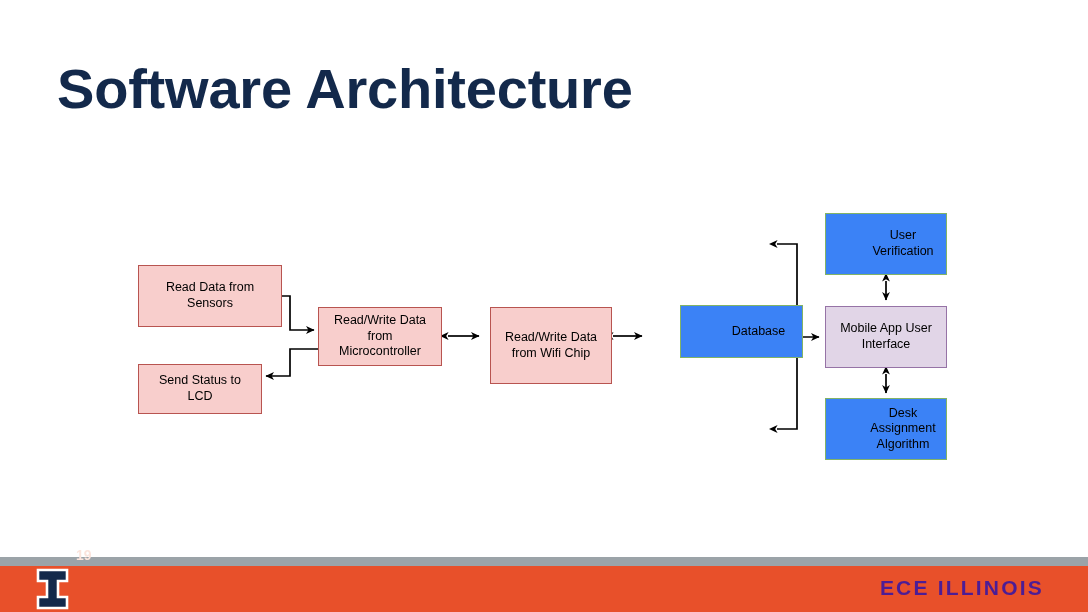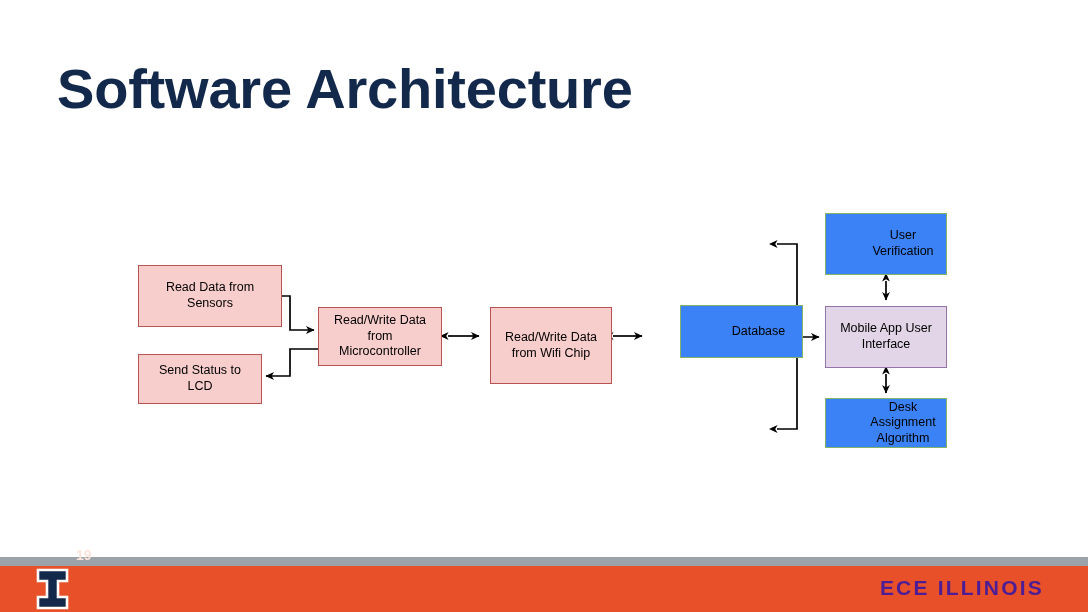--- a/index.html
+++ b/index.html
@@ -109,21 +109,21 @@
         <path d="M886,281 L886,300" marker-start="url(#ahs)" marker-end="url(#ah)"></path>
 
         <path d="M886,374 L886,393" marker-start="url(#ahs)" marker-end="url(#ah)"></path>
       </g>
     </svg>
 
     <div class="node fw" style="left:138px;top:265px;width:144px;height:62px;">
       <span>Read Data from Sensors</span>
     </div>
 
-    <div class="node fw" style="left:138px;top:354px;width:124px;height:50px;">
+    <div class="node fw" style="left:138px;top:364px;width:124px;height:50px;">
       <span>Send Status to LCD</span>
     </div>
 
     <div class="node fw" style="left:318px;top:307px;width:124px;height:59px;">
       <span>Read/Write Data from Microcontroller</span>
     </div>
 
     <div class="node fw" style="left:490px;top:307px;width:122px;height:77px;">
       <span>Read/Write Data from Wifi Chip</span>
     </div>
@@ -133,21 +133,21 @@
     </div>
 
     <div class="node be" style="left:825px;top:213px;width:122px;height:62px;">
       <span>User Verification</span>
     </div>
 
     <div class="node fe" style="left:825px;top:306px;width:122px;height:62px;align-items:center;">
       <span>Mobile App User Interface</span>
     </div>
 
-    <div class="node be" style="left:825px;top:398px;width:122px;height:50px;">
+    <div class="node be" style="left:825px;top:398px;width:122px;height:62px;">
       <span>Desk Assignment Algorithm</span>
     </div>
 
 
   </div>
 
   <div id="footer-gray"></div>
   <div id="footer-bar"></div>
 
   <svg id="footer-logo" viewBox="0 0 33 42" xmlns="http://www.w3.org/2000/svg">

